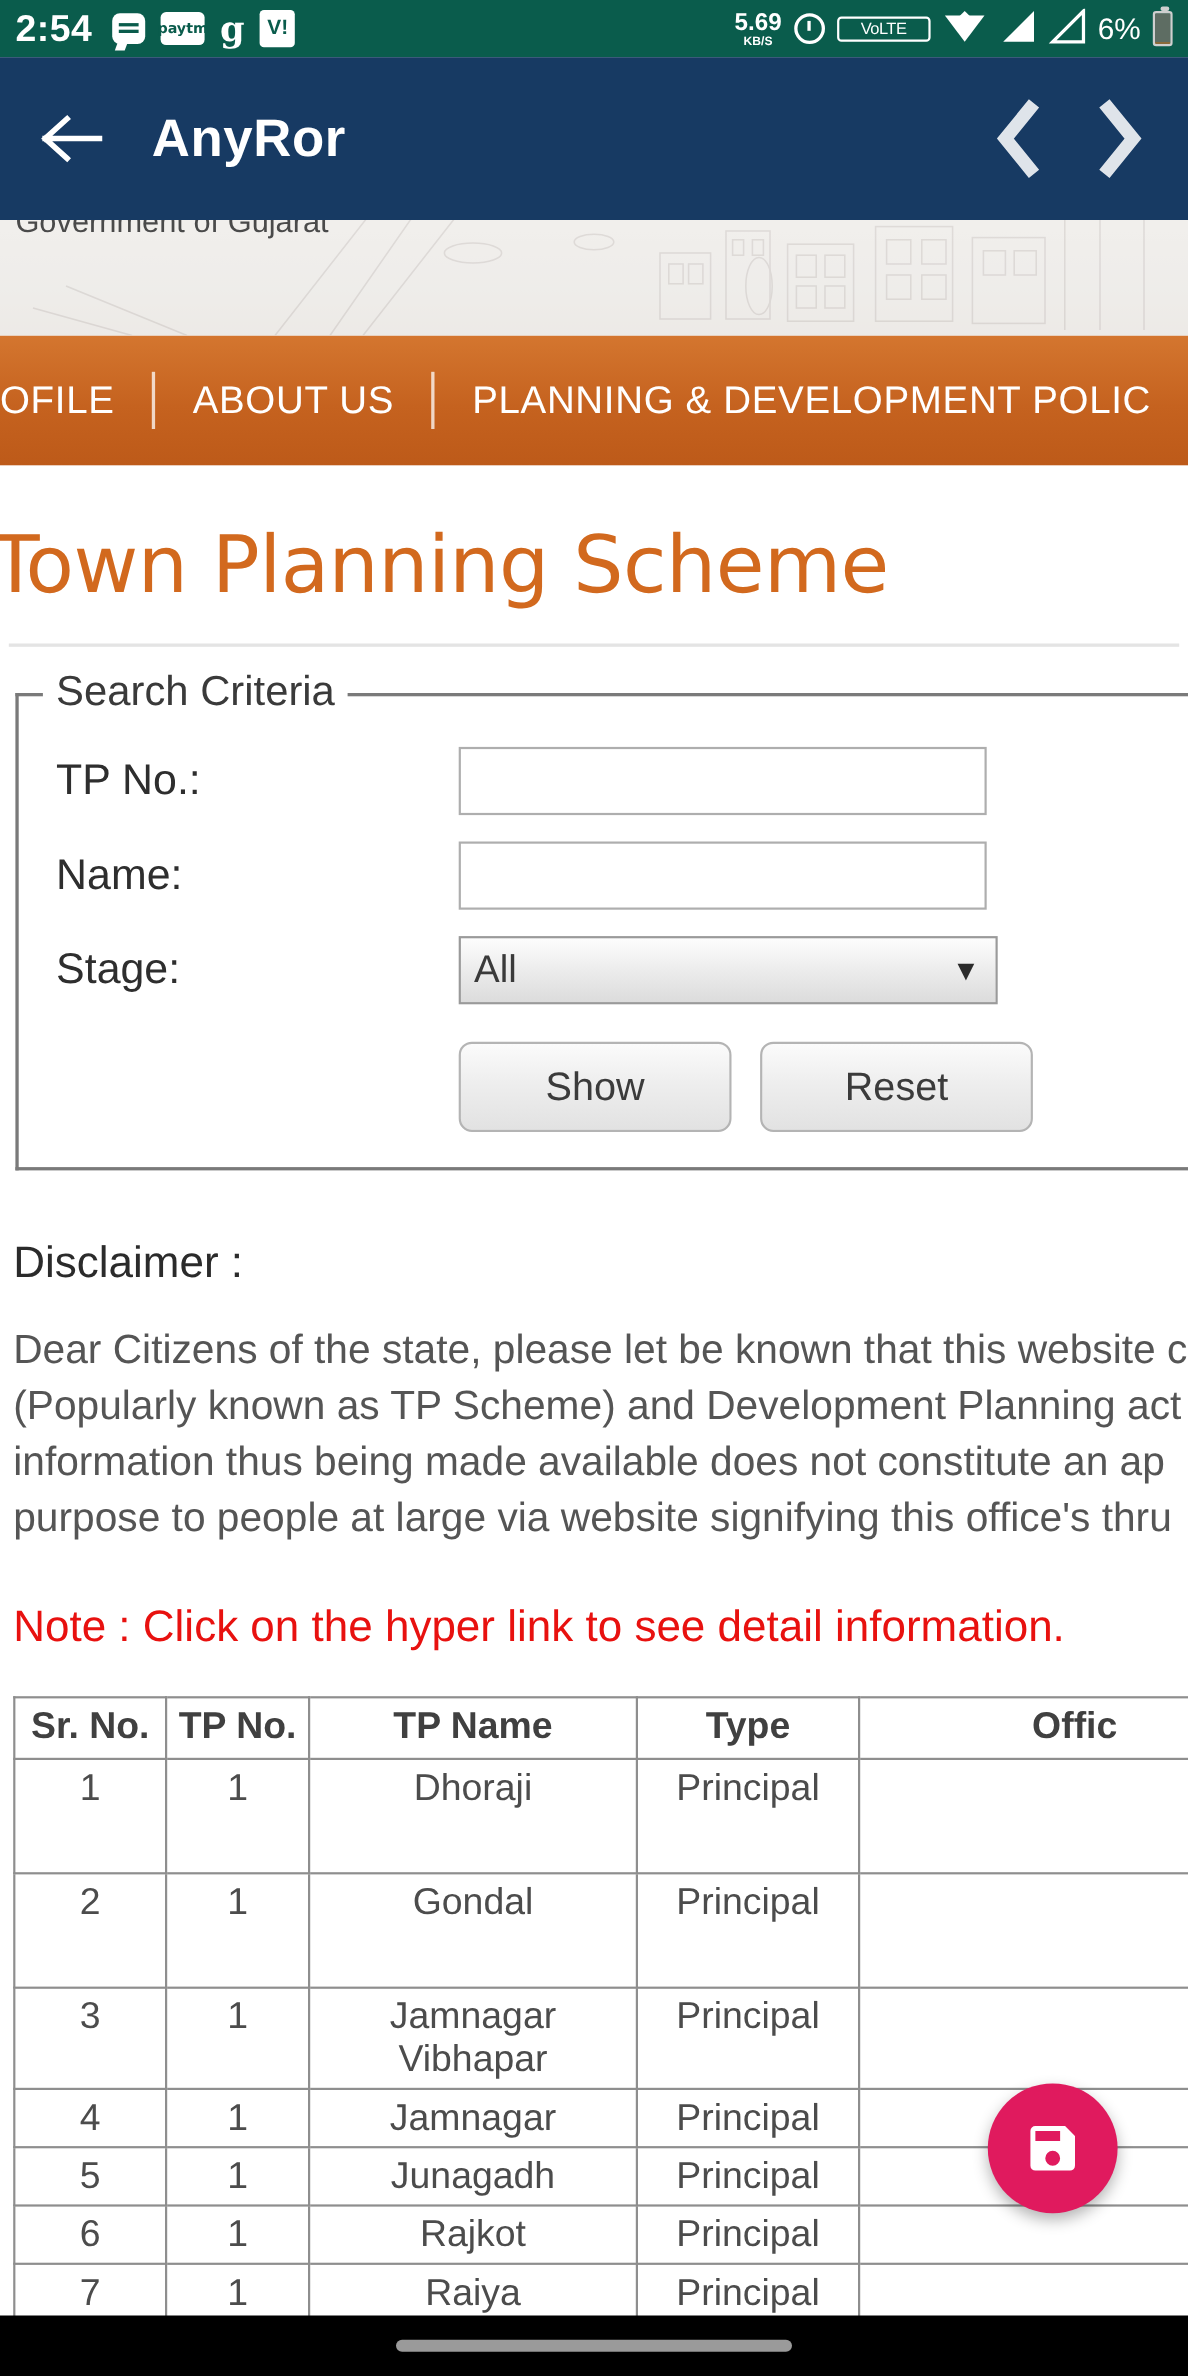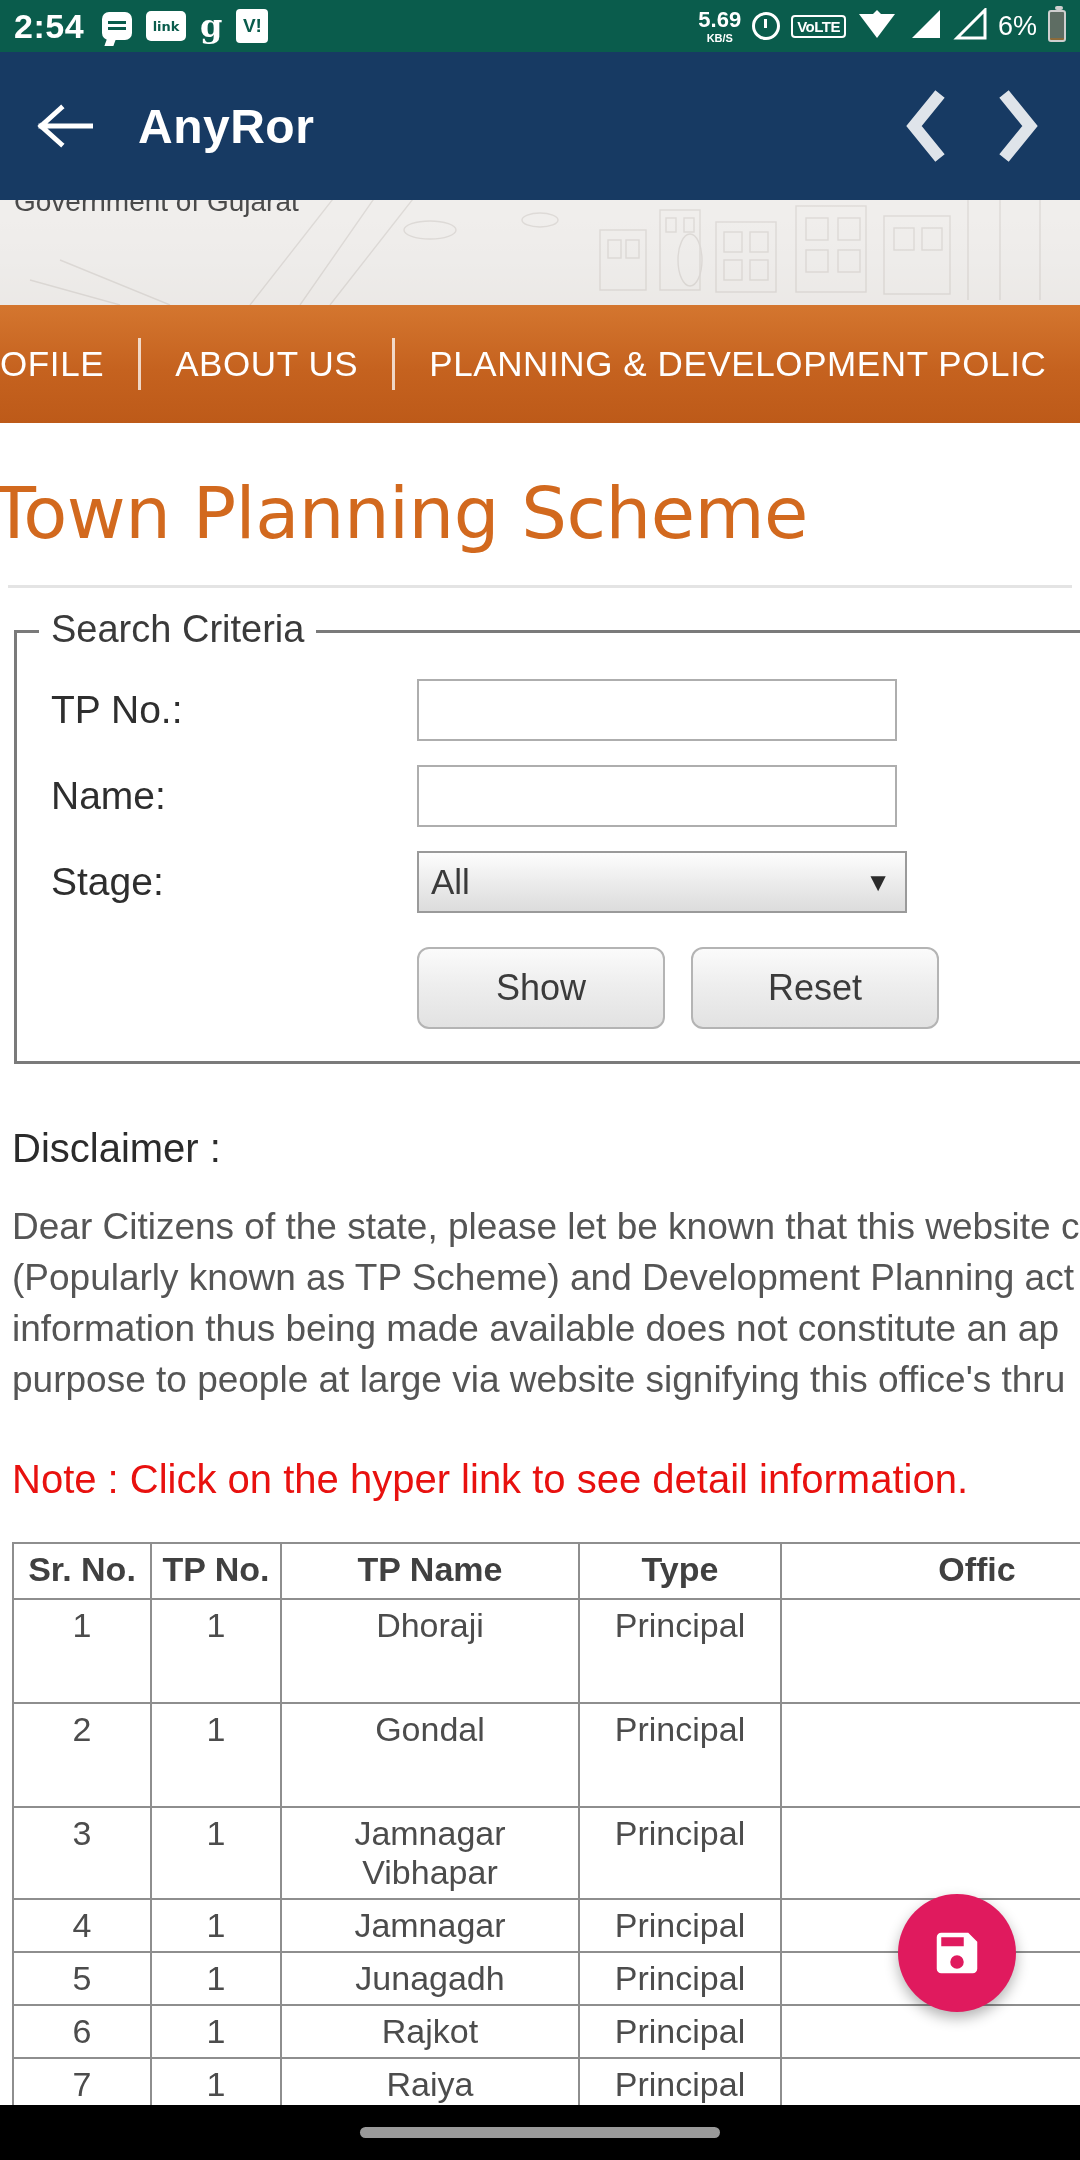--- a/index.html
+++ b/index.html
@@ -47,22 +47,22 @@
     width:32px; height:34px; background:#fff; border-radius:4px; color:#0a5c4c;
     font-size:19px; font-weight:bold; display:flex; align-items:center; justify-content:center;
   }
   .ic-alarm{
     width:28px; height:28px; border:3px solid #fff; border-radius:50%; position:relative;
   }
   .ic-alarm:after{
     content:""; position:absolute; left:9px; top:4px; width:3px; height:9px; background:#fff;
   }
   .ic-volte{
-    border:2px solid #fff; border-radius:4px; padding:1px 4px;
-    font-size:15px; font-weight:bold; letter-spacing:-0.5px;
+    border:2px solid #fff; border-radius:4px; padding:1px 20px;
+    font-size:15px; font-weight:normal; letter-spacing:-0.5px;
   }
   .ic-batt{
     width:18px; height:32px; border:2px solid #cfcfcf; border-radius:3px; position:relative;
     background:linear-gradient(to top, #8a6a3a 0 8%, #5e6d63 8% 100%);
   }
   .ic-batt:before{
     content:""; position:absolute; left:5px; top:-6px; width:8px; height:4px; background:#cfcfcf; border-radius:2px;
   }
 
   
@@ -186,21 +186,21 @@
 </style>
 </head>
 <body>
 
 <div id="screen">
 
   <div class="status-bar">
     <span class="sb-time">2:54</span>
     <span class="sb-left-icons">
       <span class="ic-chat"></span>
-      <span class="ic-paytm">link</span>
+      <span class="ic-paytm">paytm</span>
       <span class="ic-g">g</span>
       <span class="ic-vi">V!</span>
     </span>
     <span class="sb-spacer"></span>
     <span class="sb-right">
       <span class="sb-speed">
         <span class="sp-num">5.69</span>
         <span class="sp-unit">KB/S</span>
       </span>
       <span class="ic-alarm"></span>

